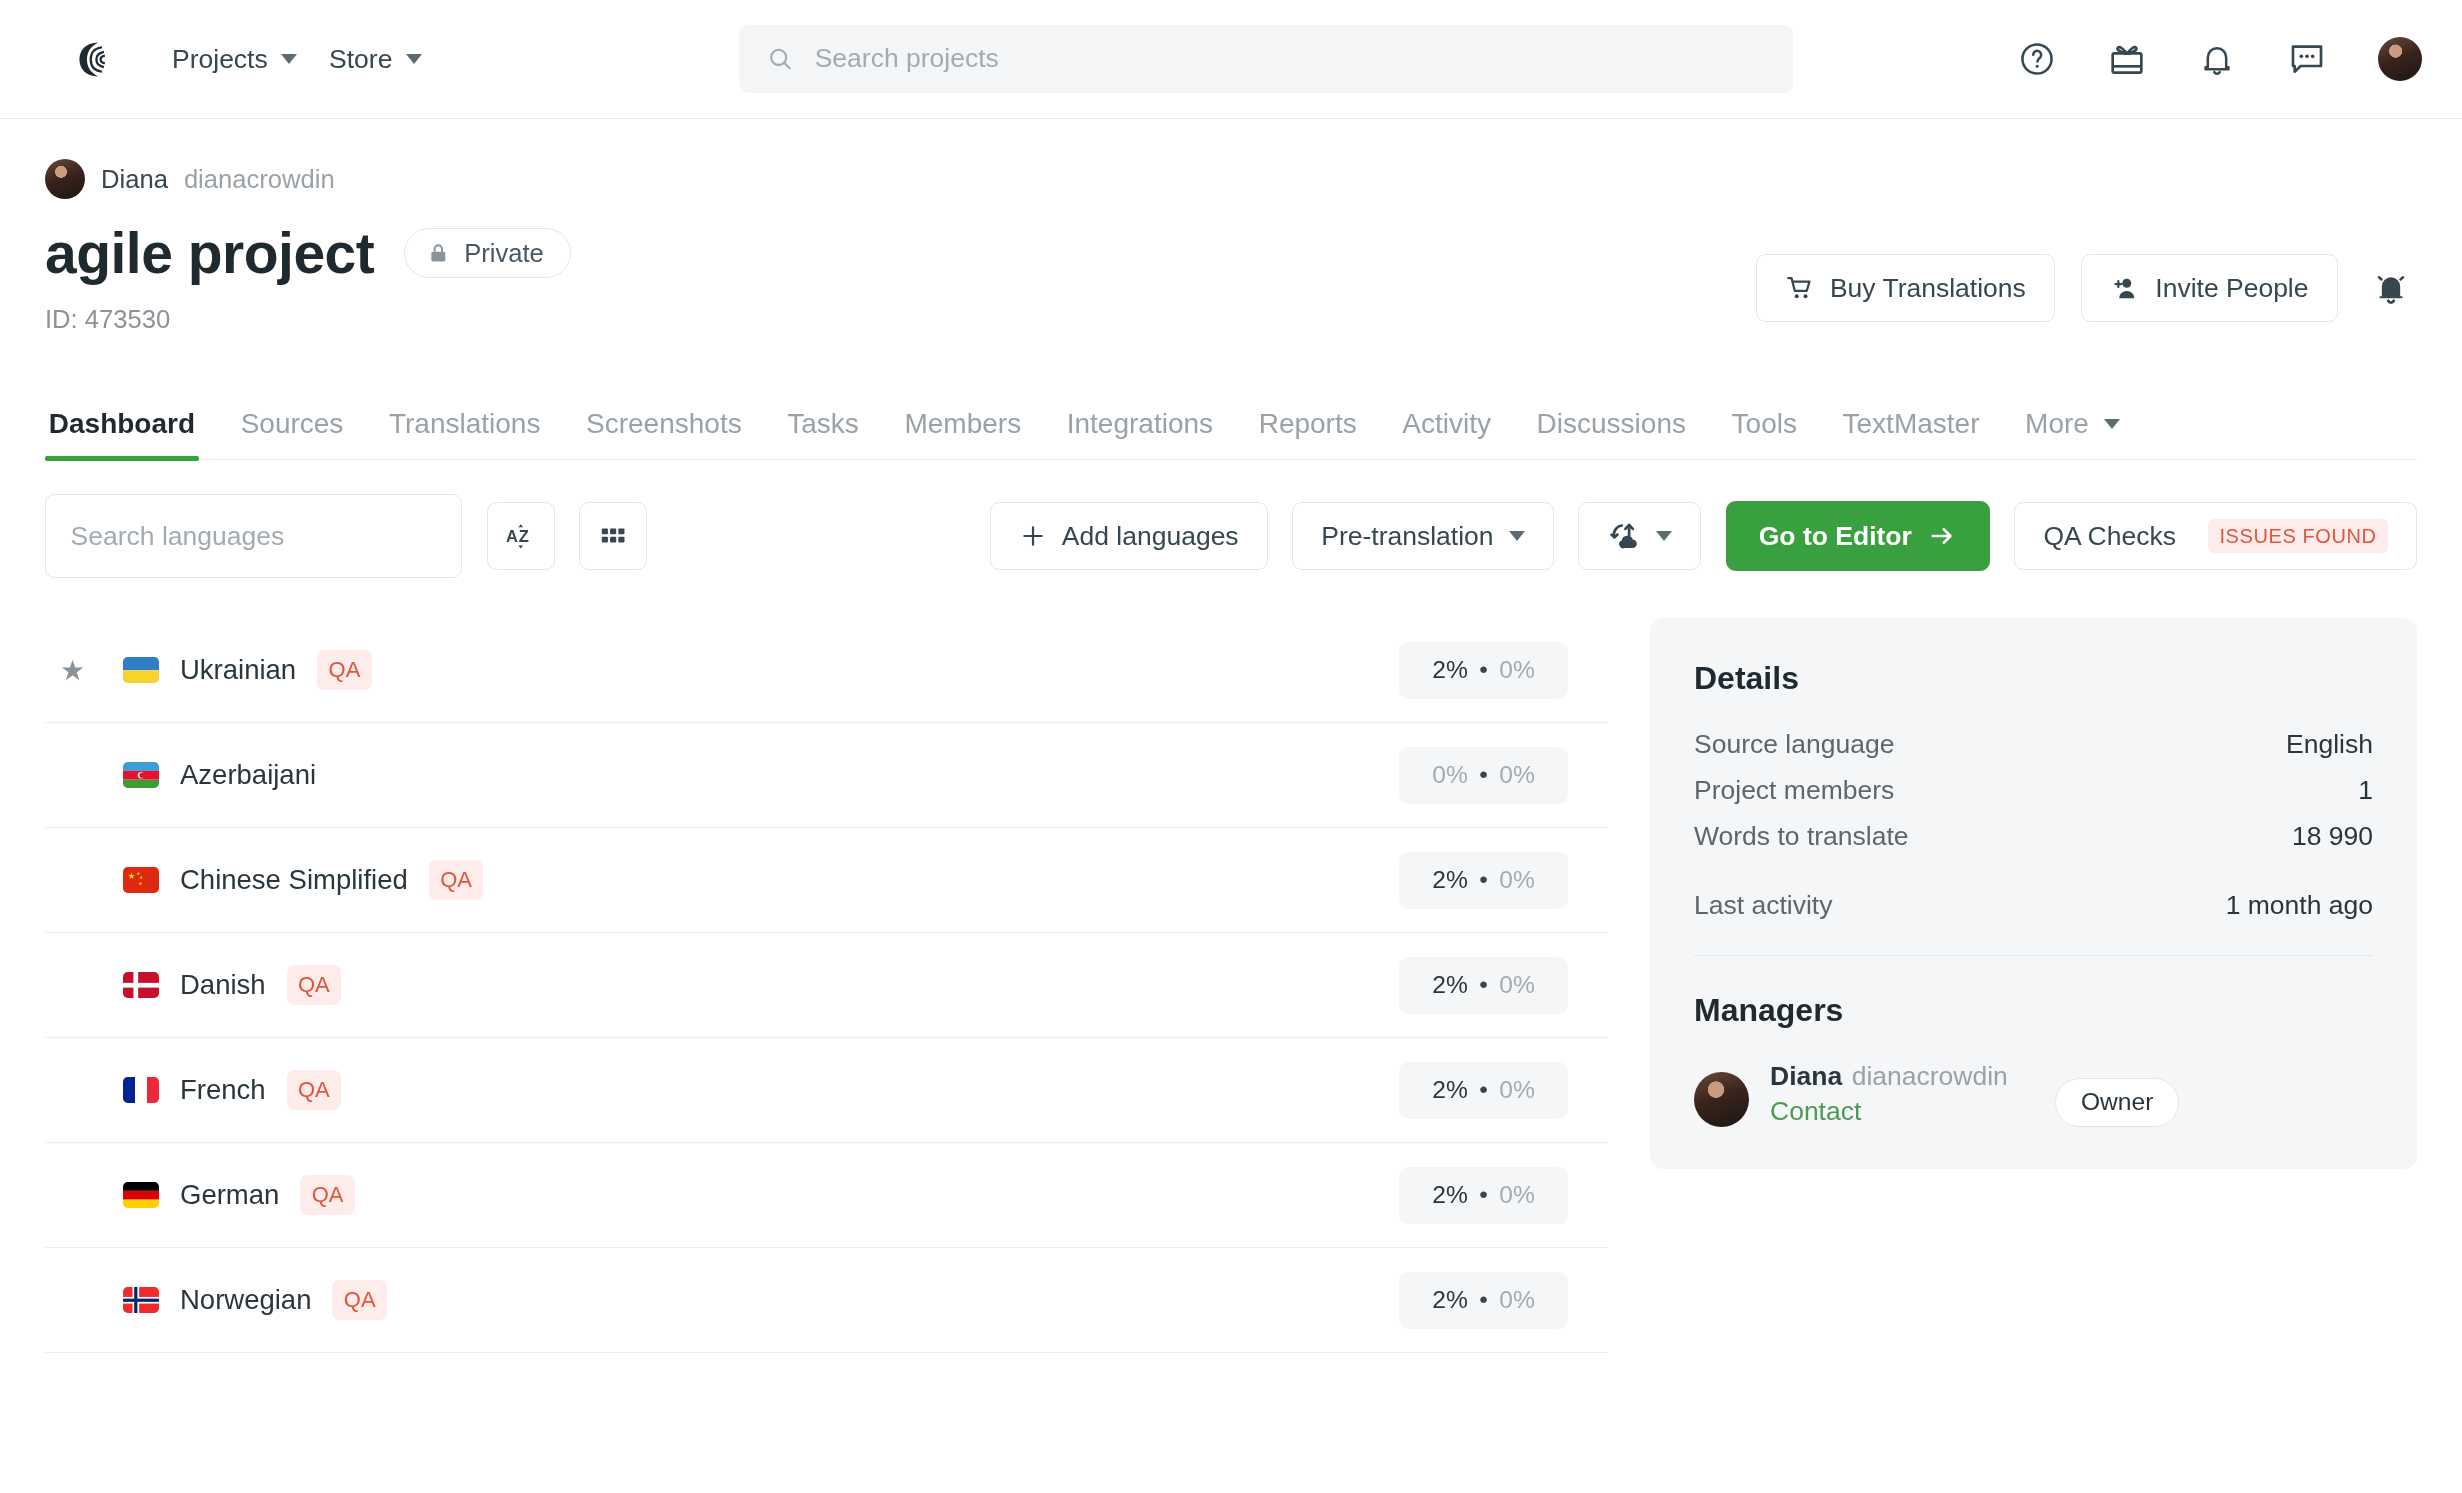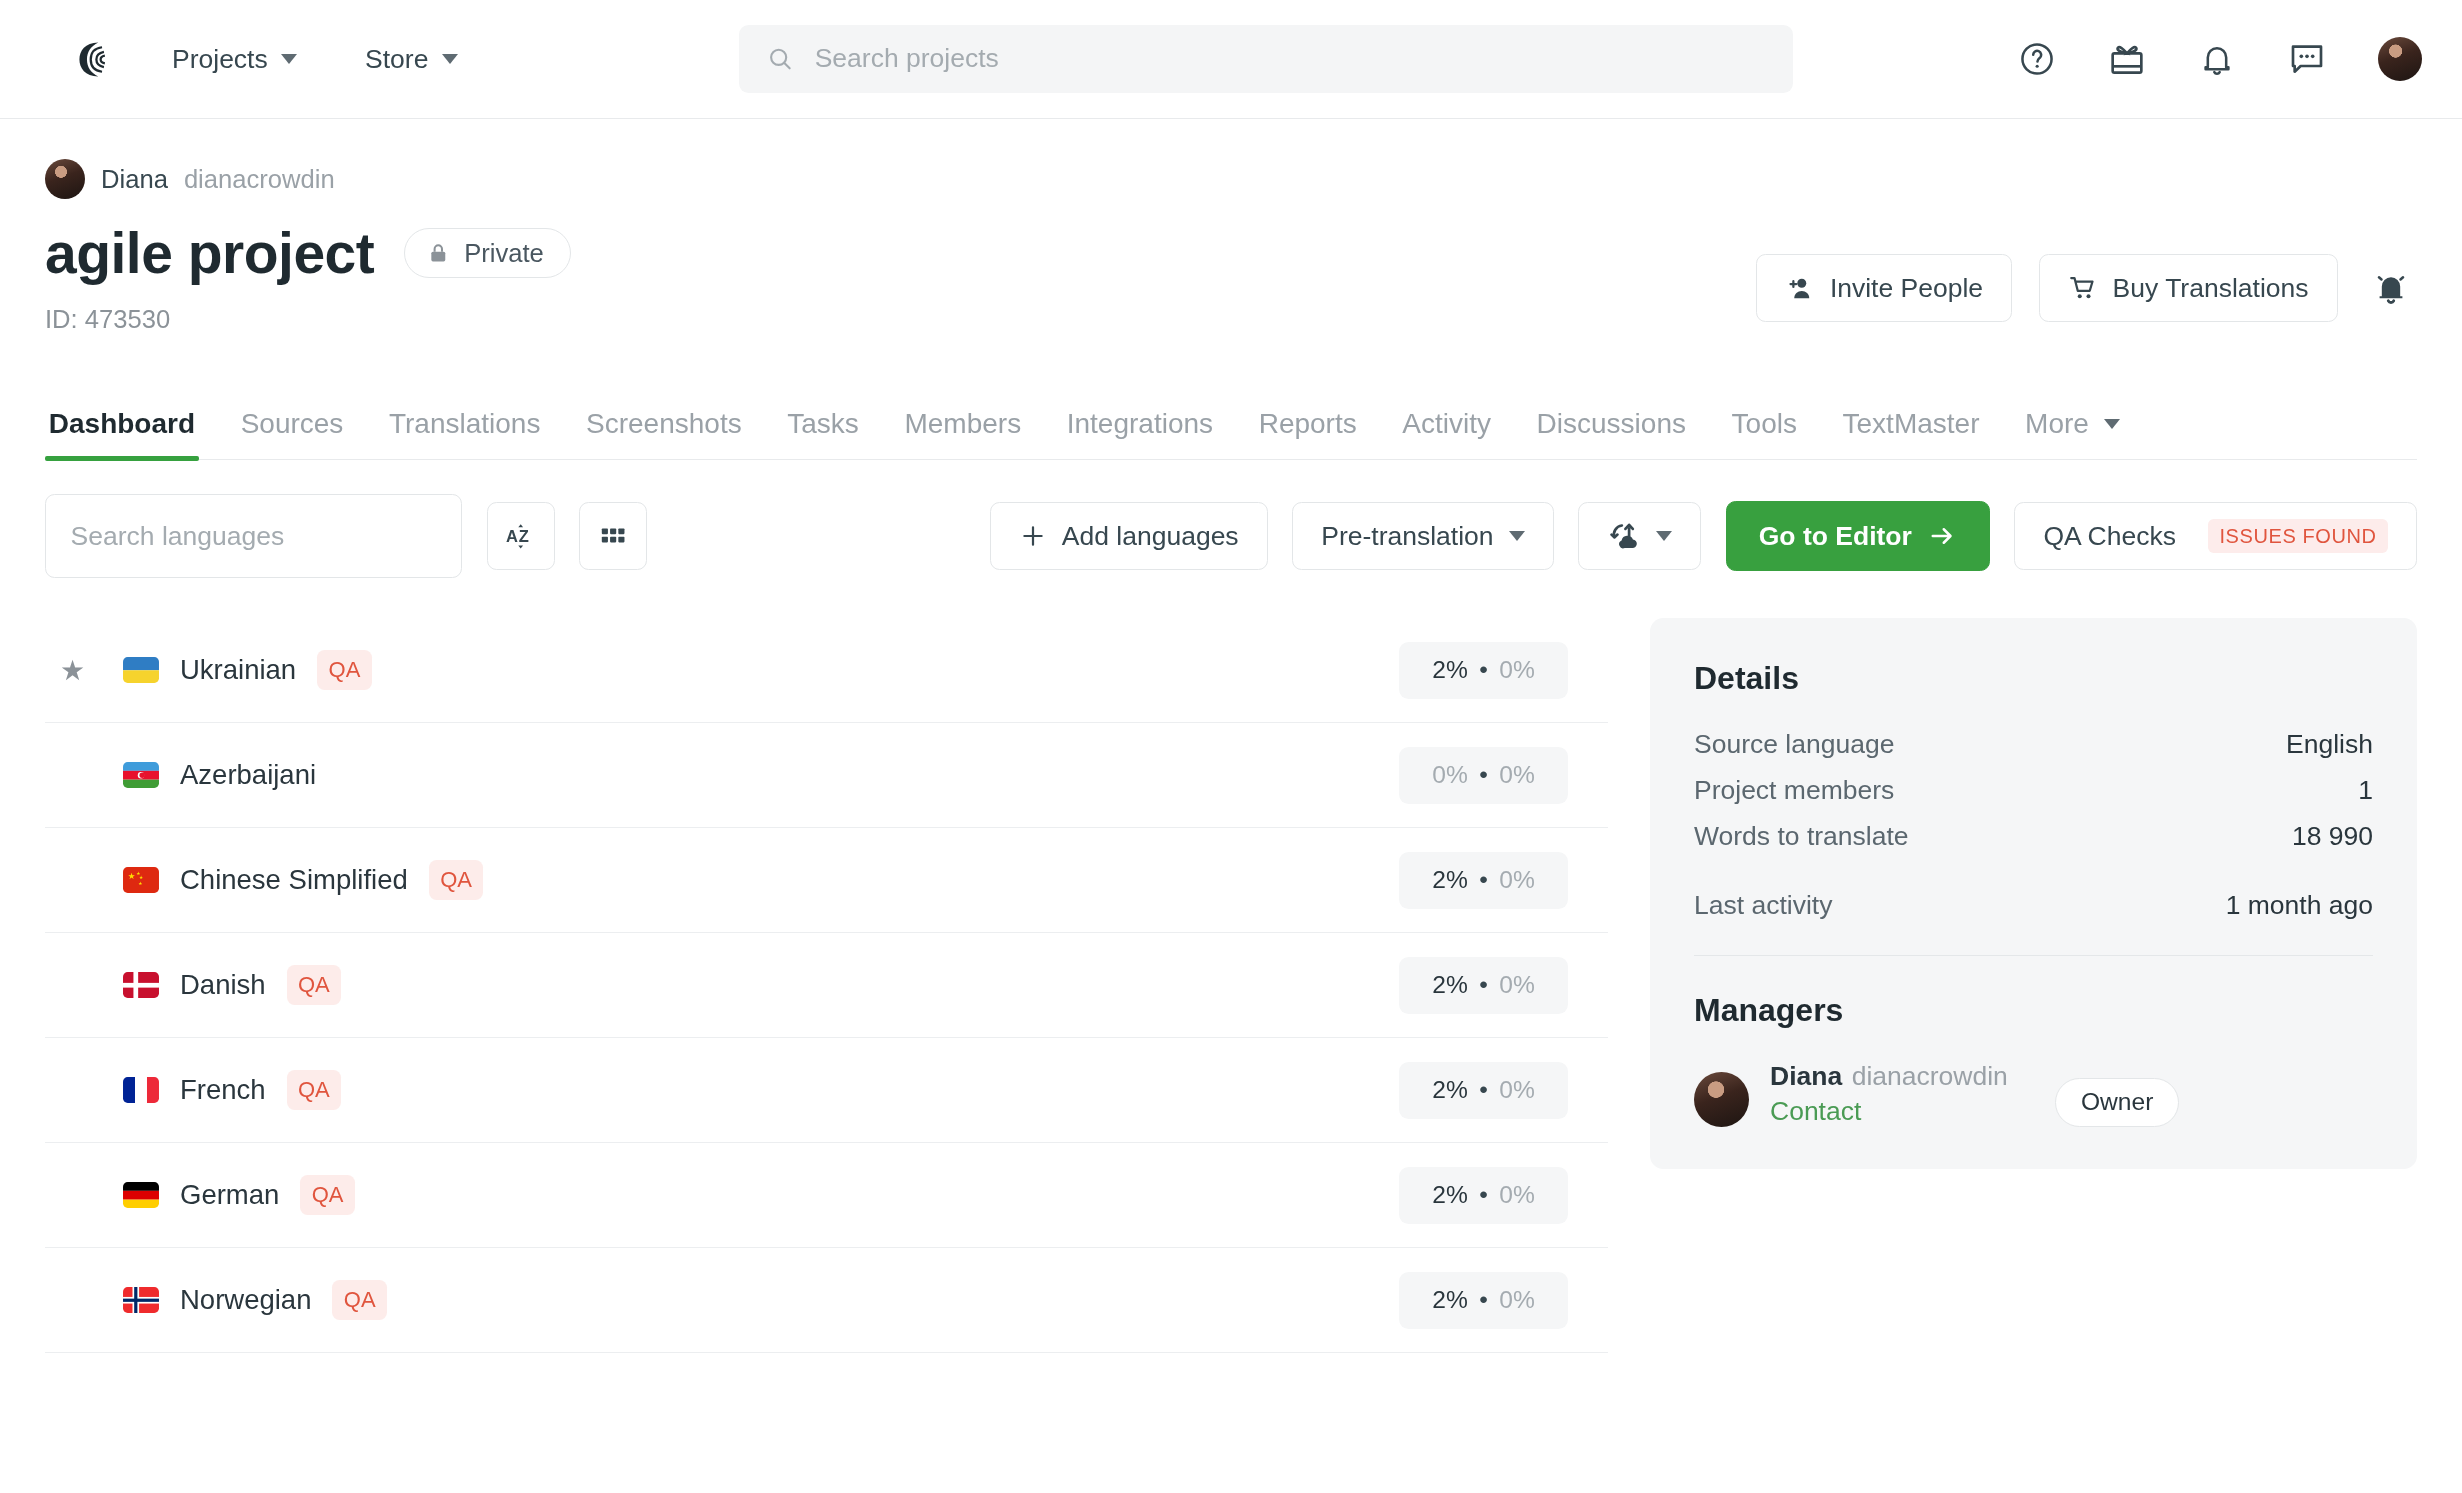--- a/index.html
+++ b/index.html
@@ -14,21 +14,21 @@
   
   .topbar {
     height: 119px;
     border-bottom: 0.9px solid #e8eaec;
     display: flex;
     align-items: center;
     padding: 0 40px 0 70px;
     position: relative;
   }
   .logo { width: 49px; height: 49px; flex: 0 0 auto; }
-  .nav-links { display: flex; align-items: flex-end; gap: 68px; margin-left: 53px; }
+  .nav-links { display: flex; align-items: flex-end; gap: 32px; margin-left: 53px; }
   .nav-link {
     display: flex; align-items: center; gap: 13.3px;
     font-size: 26.5px; color: #37474f; cursor: pointer;
   }
   .caret {
     width: 0; height: 0;
     border-left: 8.5px solid transparent;
     border-right: 8.5px solid transparent;
     border-top: 10.4px solid #5f6b72;
   }
@@ -294,33 +294,33 @@
       </svg>
       <span>Private</span>
     </span>
   </div>
 
   <div class="proj-id">ID: 473530</div>
 
   <div class="head-actions">
     <button class="btn">
       <svg width="30" height="30" viewBox="0 0 24 24">
+        <path d="M2.6 4h2.6l2.6 10.2h9.6l2.2-7.4H7" fill="none" stroke="#37474f" stroke-width="1.8" stroke-linecap="round" stroke-linejoin="round"></path>
+        <circle cx="9.4" cy="18.6" r="1.6" fill="#37474f"></circle>
+        <circle cx="16.4" cy="18.6" r="1.6" fill="#37474f"></circle>
+      </svg>
+      <span>Buy Translations</span>
+    </button>
+    <button class="btn">
+      <svg width="30" height="30" viewBox="0 0 24 24">
         <circle cx="13.4" cy="8.2" r="3.6" fill="#37474f"></circle>
         <path d="M7.4 20.2c0-3.5 2.7-5.8 6-5.8s6 2.3 6 5.8z" fill="#37474f"></path>
         <path d="M4.4 8.8h4.6M6.7 6.5v4.6" stroke="#37474f" stroke-width="1.8" stroke-linecap="round"></path>
       </svg>
       <span>Invite People</span>
-    </button>
-    <button class="btn">
-      <svg width="30" height="30" viewBox="0 0 24 24">
-        <path d="M2.6 4h2.6l2.6 10.2h9.6l2.2-7.4H7" fill="none" stroke="#37474f" stroke-width="1.8" stroke-linecap="round" stroke-linejoin="round"></path>
-        <circle cx="9.4" cy="18.6" r="1.6" fill="#37474f"></circle>
-        <circle cx="16.4" cy="18.6" r="1.6" fill="#37474f"></circle>
-      </svg>
-      <span>Buy Translations</span>
     </button>
     <button class="btn icon-only">
       <svg width="38" height="38" viewBox="0 0 24 24">
         <path d="M6.2 17.2V11a5.8 5.8 0 1111.6 0v6.2h1.4v1.3H4.8v-1.3z" fill="#37474f"></path>
         <path d="M10.3 20.1a1.9 1.9 0 003.4 0" fill="none" stroke="#37474f" stroke-width="1.8" stroke-linecap="round"></path>
         <path d="M4.4 5.2l1.6 1.4M19.6 5.2l-1.6 1.4" stroke="#37474f" stroke-width="1.6" stroke-linecap="round"></path>
       </svg>
     </button>
   </div>
 

